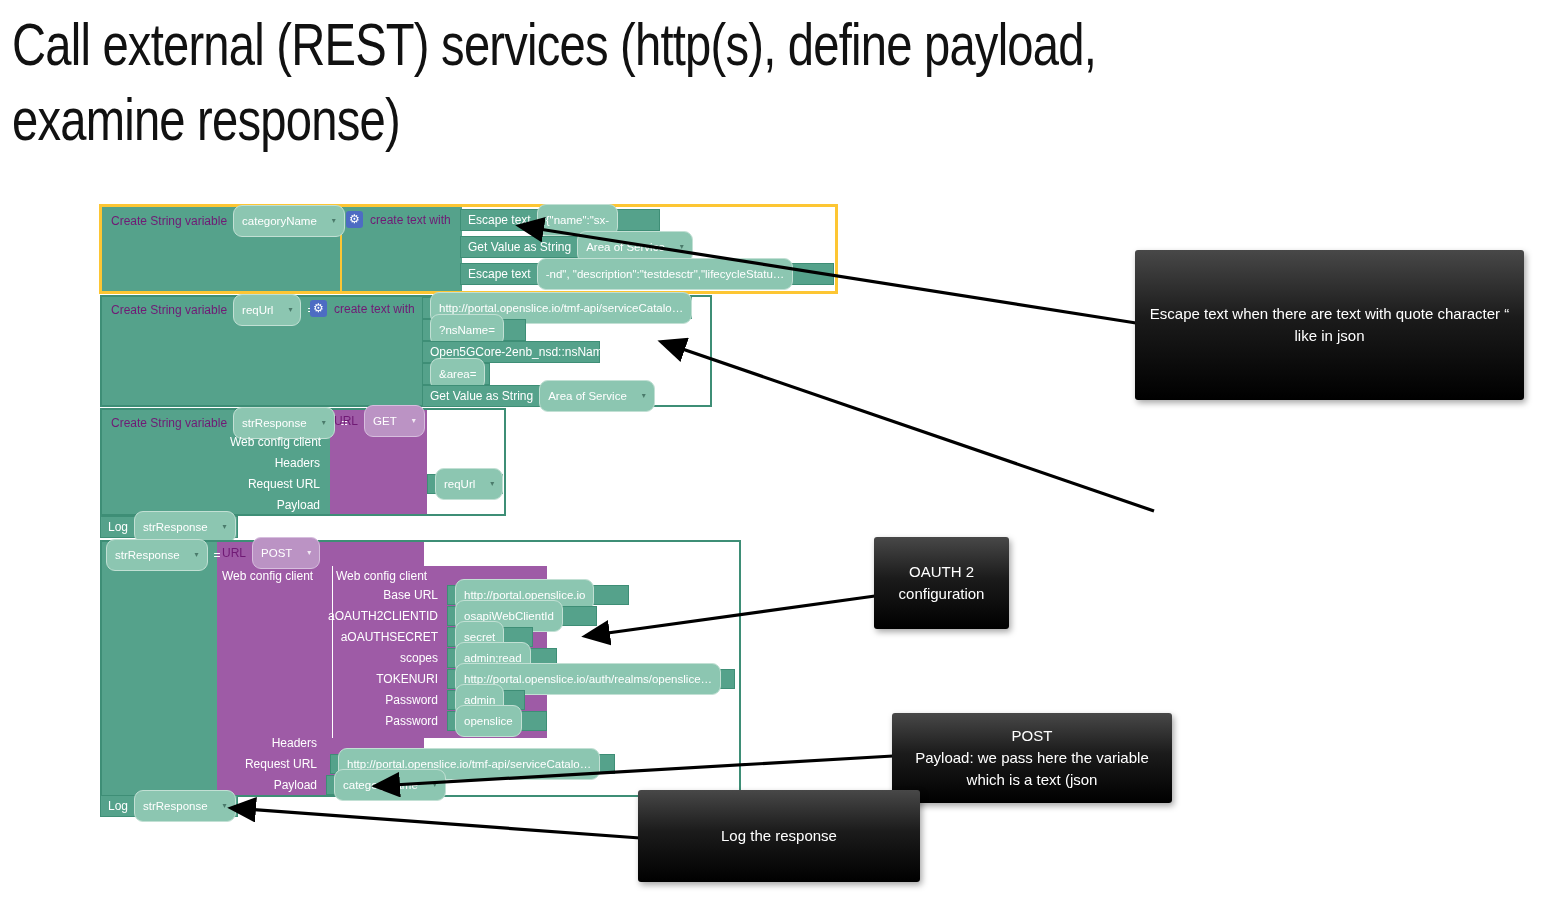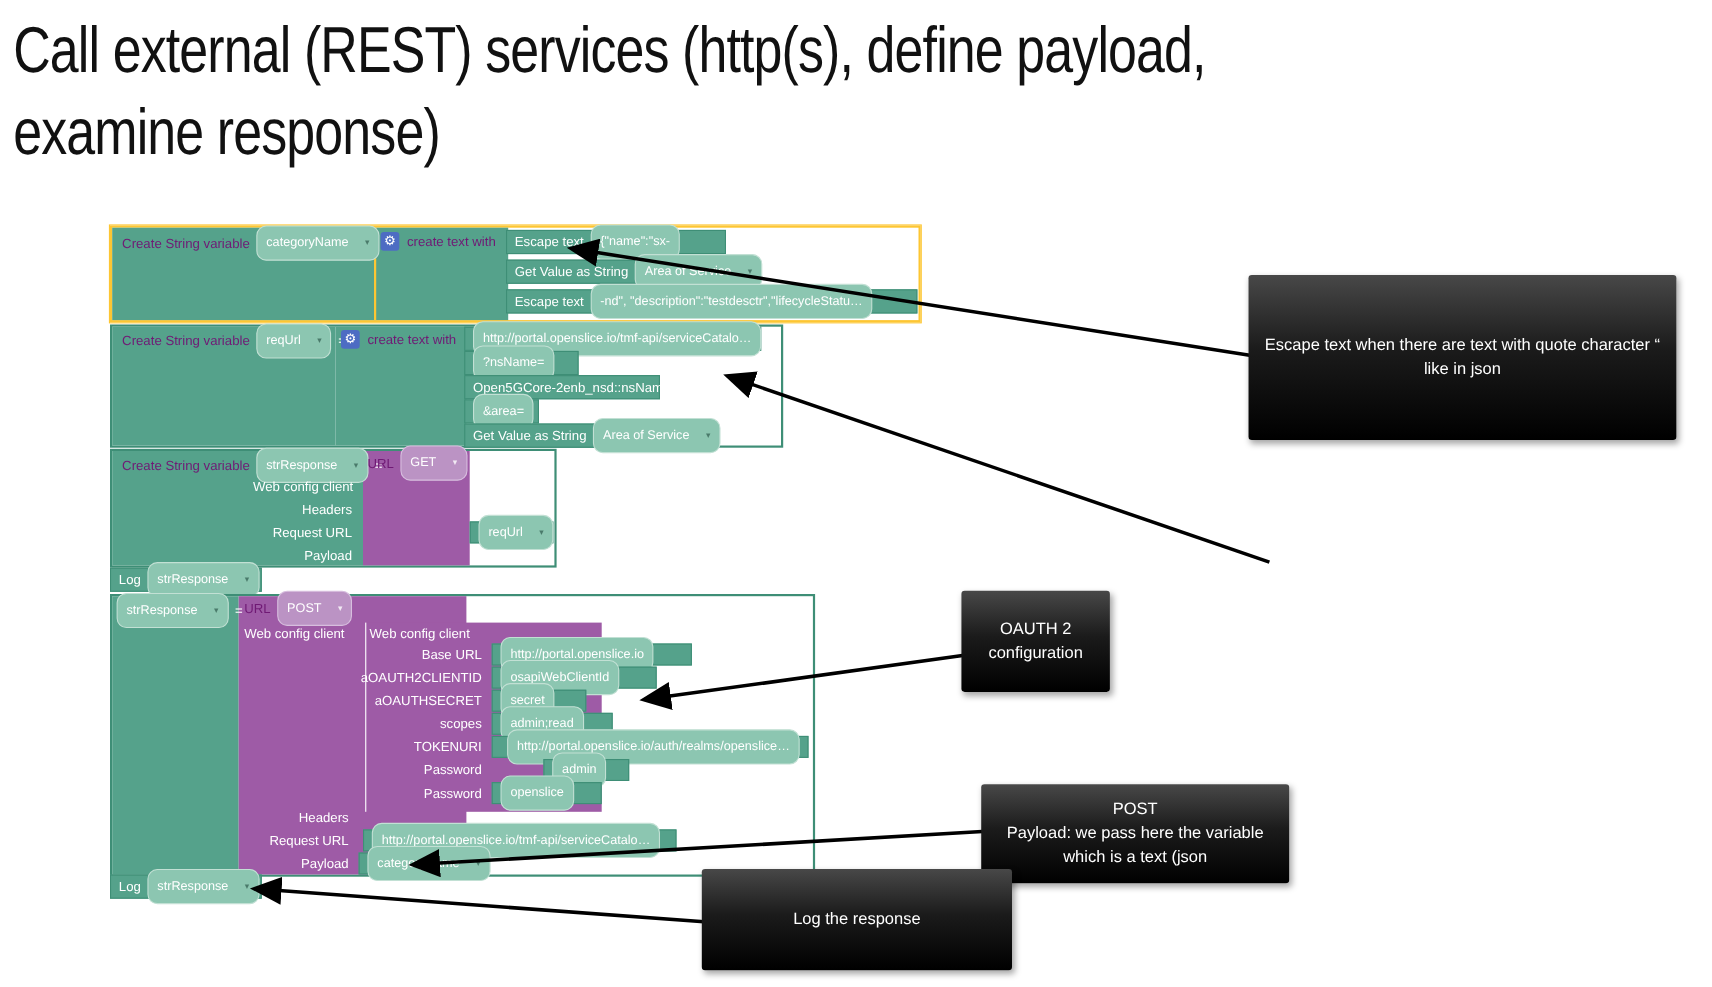--- a/index.html
+++ b/index.html
@@ -207,27 +207,27 @@
         <span>secret</span>
       </span>
   </div>
   <div class="prow" style="left:330px;top:648px;width:108px;">scopes</div>
   <div class="bar tealbar" style="left:447px;top:648px;width:110px;height:20px;">
     <span class="pill">
         <span>admin;read</span>
       </span>
   </div>
   <div class="prow" style="left:330px;top:669px;width:108px;">TOKENURI</div>
-  <div class="bar tealbar" style="left:447px;top:669px;width:288px;height:20px;justify-content:flex-end;">
+  <div class="bar tealbar" style="left:447px;top:669px;width:288px;height:20px;">
     <span class="pill">
         <span>http://portal.openslice.io/auth/realms/openslice…</span>
       </span>
   </div>
   <div class="prow" style="left:330px;top:690px;width:108px;">Password</div>
-  <div class="bar tealbar" style="left:447px;top:690px;width:78px;height:20px;margin-left:47px;">
+  <div class="bar tealbar" style="left:447px;top:690px;width:78px;height:20px;">
     <span class="pill">
         <span>admin</span>
       </span>
   </div>
   <div class="prow" style="left:330px;top:711px;width:108px;">Password</div>
   <div class="bar tealbar" style="left:447px;top:711px;width:100px;height:20px;">
     <span class="pill">
         <span>openslice</span>
       </span>
   </div>

